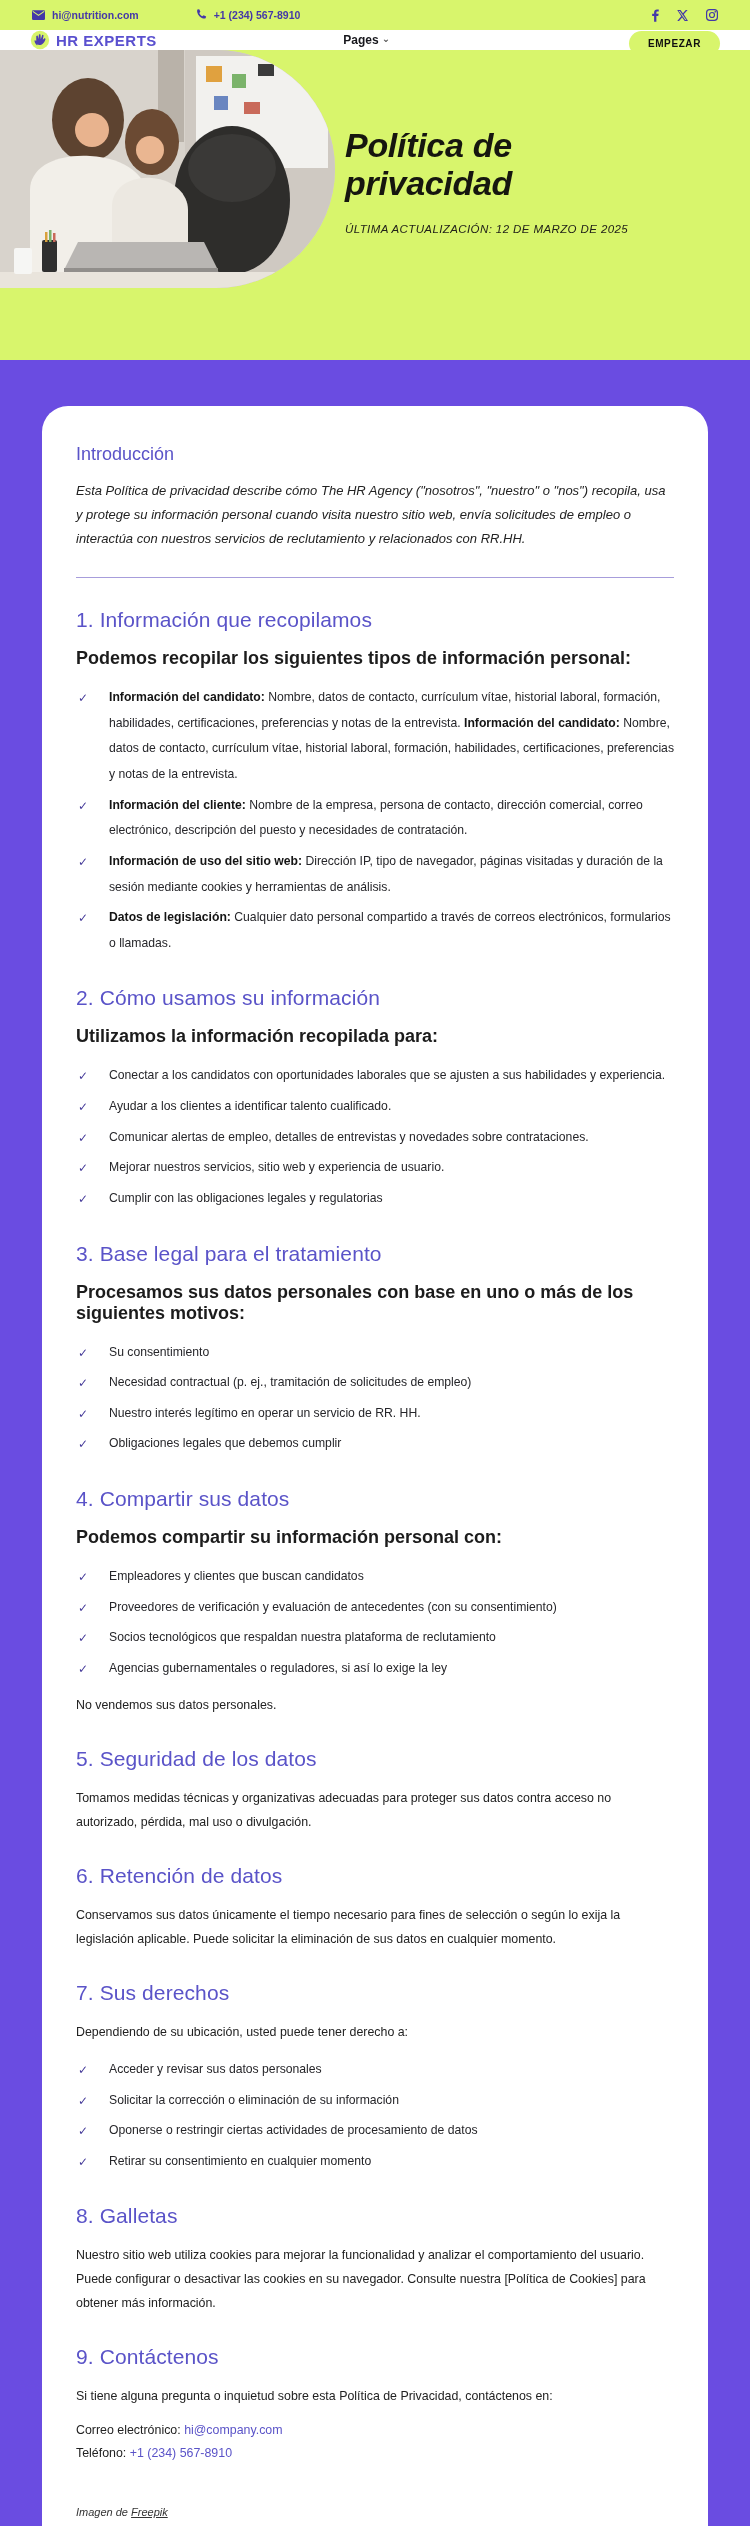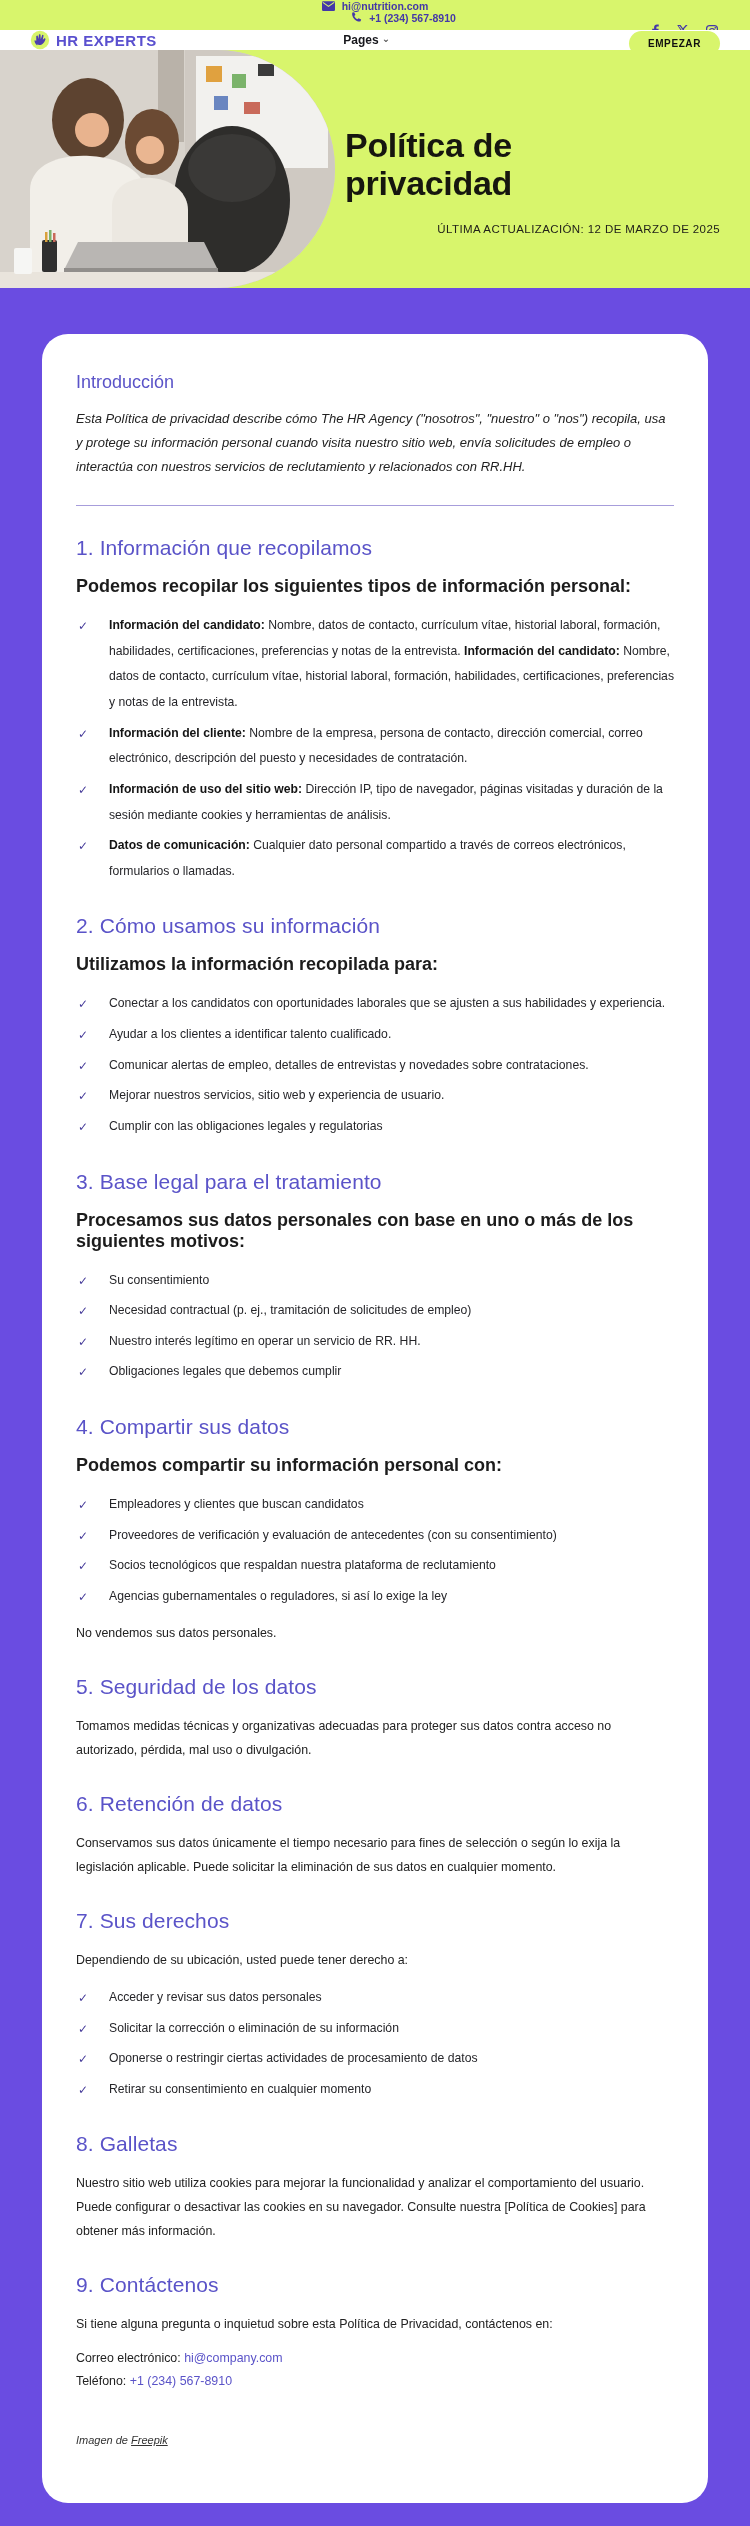--- a/index.html
+++ b/index.html
@@ -5,41 +5,41 @@
   :root{
     --lime:#d8f56c; --purple:#6a4ce1; --heading:#5a53c8; --check:#453a99;
     --indigo:#4438a8; --footer_logo:#8d7df0;
   }
   *{box-sizing:border-box;}
   html,body{margin:0;padding:0;}
   body{width:750px;font-family:"Liberation Sans","DejaVu Sans",sans-serif;background:#fff;}
   a{cursor:pointer;}
 
   
-  .topbar{height:30px;background:var(--lime);display:flex;align-items:center;padding:0 32px;color:var(--indigo);font-size:10.5px;font-weight:700;flex-direction:column;}
+  .topbar{height:30px;background:var(--lime);display:flex;align-items:center;padding:0 32px;color:var(--indigo);font-size:10.5px;font-weight:700;}
   .tb-item{display:flex;align-items:center;gap:7px;color:var(--indigo);text-decoration:none;}
   .tb-phone{margin-left:56px;}
   .tb-soc{margin-left:auto;display:flex;gap:18px;align-items:center;}
   .soc{color:var(--indigo);text-decoration:none;font-size:12px;font-weight:800;display:flex;align-items:center;}
   .icon-svg{display:block;}
 
   
   .nav{height:20px;background:#ffffff;display:flex;align-items:center;padding:0 30px;position:relative;}
   .logo{display:flex;align-items:center;gap:6px;color:#5a50cf;font-weight:700;font-size:15px;letter-spacing:.5px;text-decoration:none;}
   .menu{position:absolute;left:50%;transform:translateX(-50%);display:flex;gap:32px;flex-direction:column;}
   .menu a{color:#17171c;text-decoration:none;font-size:12px;font-weight:700;display:flex;align-items:center;gap:3px;}
   .chev{font-size:10px;color:#555;line-height:1;margin-top:-3px;}
   .cta{margin-left:auto;background:var(--lime);color:#101010;border:none;border-radius:14px;padding:7px 19px;font-size:10px;font-weight:700;letter-spacing:.6px;font-family:inherit;margin-top:7px;}
 
   
-  .hero{position:relative;height:238px;background:var(--lime);overflow:hidden;}
+  .hero{position:relative;height:310px;background:var(--lime);overflow:hidden;font-style:italic;}
   .hero-img{position:absolute;left:0;top:0;width:335px;height:238px;border-radius:0 999px 999px 0;overflow:hidden;}
   .hero-text{padding:76px 30px 0 345px;}
   .hero-text h1{margin:0;font-size:34px;line-height:1.13;font-weight:700;color:#16160f;letter-spacing:-.3px;max-width:340px;}
-  .updated{margin-top:20px;font-size:11.5px;letter-spacing:.4px;color:#22221a;text-transform:uppercase;font-weight:400;text-align:right;}
+  .updated{margin-top:20px;font-size:11.5px;letter-spacing:.4px;color:#22221a;text-transform:uppercase;font-weight:400;}
 
   
   .main{background:var(--purple);padding:46px 42px 36px;}
   .card{background:#fff;border-radius:26px;padding:38px 34px 46px;}
   .intro-h{font-size:18px;color:var(--heading);font-weight:500;margin:0 0 14px;}
   .intro-p{font-style:italic;font-size:13px;line-height:1.85;color:#222;margin:0 0 26px;}
   .divider{border:none;border-top:1px solid #a79ddb;margin:0;}
   .sec{margin-top:30px;}
   .sec-h{font-size:21px;color:var(--heading);font-weight:500;margin:16px 0 16px;letter-spacing:.1px;}
   .lead{font-weight:700;font-size:18px;color:#1c1c1c;margin:0 0 16px;}
@@ -159,21 +159,21 @@
     <p class="intro-p">Esta Política de privacidad describe cómo The HR Agency ("nosotros", "nuestro" o "nos") recopila, usa y protege su información personal cuando visita nuestro sitio web, envía solicitudes de empleo o interactúa con nuestros servicios de reclutamiento y relacionados con RR.HH.</p>
     <hr class="divider">
     <div>
         <section class="sec">
           <h2 class="sec-h">1. Información que recopilamos</h2>
           <p class="lead">Podemos recopilar los siguientes tipos de información personal:</p>
           <ul class="blist">
             <li class="bitem"><span class="check">✓</span><strong class="bseg">Información del candidato:</strong><span class="seg"> Nombre, datos de contacto, currículum vítae, historial laboral, formación, habilidades, certificaciones, preferencias y notas de la entrevista. </span><strong class="bseg">Información del candidato:</strong><span class="seg"> Nombre, datos de contacto, currículum vítae, historial laboral, formación, habilidades, certificaciones, preferencias y notas de la entrevista.</span></li>
             <li class="bitem"><span class="check">✓</span><strong class="bseg">Información del cliente:</strong><span class="seg"> Nombre de la empresa, persona de contacto, dirección comercial, correo electrónico, descripción del puesto y necesidades de contratación.</span></li>
             <li class="bitem"><span class="check">✓</span><strong class="bseg">Información de uso del sitio web:</strong><span class="seg"> Dirección IP, tipo de navegador, páginas visitadas y duración de la sesión mediante cookies y herramientas de análisis.</span></li>
-            <li class="bitem"><span class="check">✓</span><strong class="bseg">Datos de comunicación:</strong><span class="seg"> Cualquier dato personal compartido a través de correos electrónicos, formularios o llamadas.</span></li>
+            <li class="bitem"><span class="check">✓</span><strong class="bseg">Datos de legislación:</strong><span class="seg"> Cualquier dato personal compartido a través de correos electrónicos, formularios o llamadas.</span></li>
           </ul>
         </section>
         <section class="sec">
           <h2 class="sec-h">2. Cómo usamos su información</h2>
           <p class="lead">Utilizamos la información recopilada para:</p>
           <ul class="blist">
             <li class="bitem"><span class="check">✓</span><span class="seg">Conectar a los candidatos con oportunidades laborales que se ajusten a sus habilidades y experiencia.</span></li>
             <li class="bitem"><span class="check">✓</span><span class="seg">Ayudar a los clientes a identificar talento cualificado.</span></li>
             <li class="bitem"><span class="check">✓</span><span class="seg">Comunicar alertas de empleo, detalles de entrevistas y novedades sobre contrataciones.</span></li>
             <li class="bitem"><span class="check">✓</span><span class="seg">Mejorar nuestros servicios, sitio web y experiencia de usuario.</span></li>

